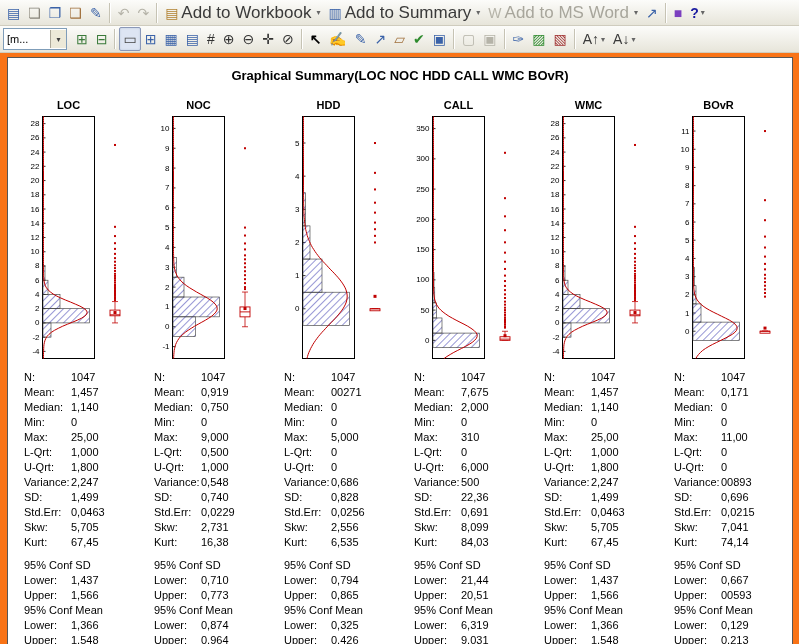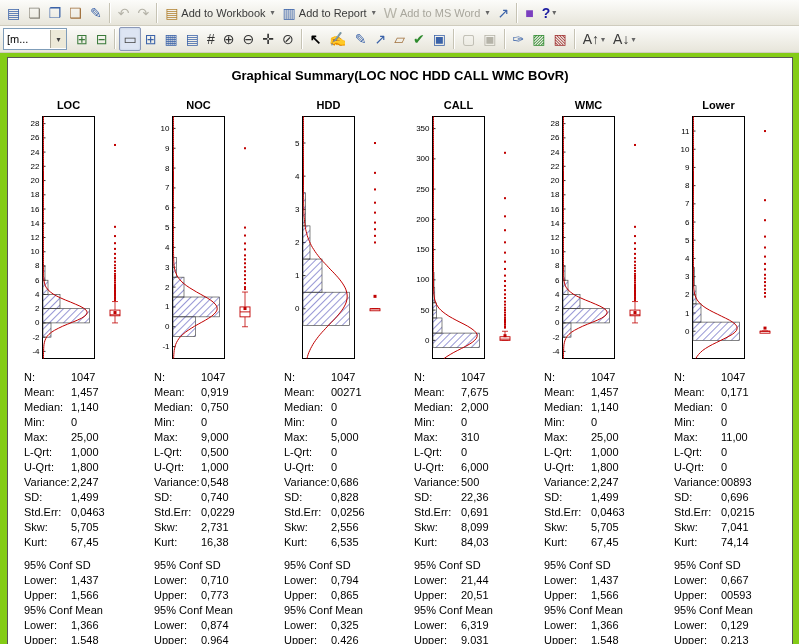--- a/index.html
+++ b/index.html
@@ -17,28 +17,28 @@
   .row2{height:27px;}
   .tb-btn{
     display:flex;align-items:center;height:22px;padding:0 3px;
     border:1px solid transparent;border-radius:2px;color:#3a3a3a;flex:none;
   }
   .tb-btn .tb-glyph{font-size:14px;line-height:1;}
   .tb-btn.disabled{color:#a8a69c;}
   .tb-btn.disabled .tb-glyph{color:#b5b3a8 !important;}
   .tb-btn.pressed{border:1px solid #8a98b8;background:#dde5f3;box-shadow:inset 0 0 2px #b8c4da;}
   .tb-btn.boldglyph .tb-glyph{font-weight:bold;}
-  .tb-label{font-size:11px;margin:0 3px;}
+  .tb-label{font-size:17px;margin:0 3px;}
   .tb-arrow{font-size:8px;margin-left:2px;color:#666;}
   .tb-sep{width:1px;height:20px;background:#c6c3b4;border-right:1px solid #ffffff;margin:0 3px;flex:none;}
   .tb-combo{display:flex;width:62px;height:20px;border:1px solid #7f9db9;background:#fff;align-items:center;margin-right:5px;flex:none;}
   .tb-combo-text{flex:1;font-size:11px;padding-left:3px;overflow:hidden;white-space:nowrap;}
   .tb-combo-btn{width:15px;height:18px;background:#ece9d8;border-left:1px solid #aca899;font-size:8px;display:flex;align-items:center;justify-content:center;color:#404040;}
   
-  .content{position:absolute;top:53px;left:0;right:0;bottom:0;background:#84cc16;overflow:hidden;}
+  .content{position:absolute;top:53px;left:0;right:0;bottom:0;background:#f97316;overflow:hidden;}
   .report{position:absolute;top:4px;left:7px;right:6px;bottom:-80px;background:#ffffff;border:1px solid #565656;border-bottom:none;overflow:hidden;}
   .title{text-align:center;font-weight:bold;font-size:13px;margin-top:10px;color:#000;}
   .panels{display:flex;margin-top:16px;padding-left:4px;}
   .panel{width:130px;flex:none;}
   .panel-label{width:113px;text-align:center;font-size:11px;font-weight:bold;height:13px;color:#000;}
   .plot{display:block;}
   .plot text{font-family:"Liberation Sans",sans-serif;}
   .stats{margin:6px 0 0 12px;font-size:11px;line-height:15px;color:#000;}
   .stat-row{display:flex;}
   .stat-k{width:47px;flex:none;}
@@ -72,21 +72,21 @@
         <span class="tb-glyph">↷</span>
       </div>
       <div class="tb-sep"></div>
       <div class="tb-btn">
         <span class="tb-glyph" style="color: rgb(176, 128, 48);">▤</span>
         <span class="tb-label">Add to Workbook</span>
         <span class="tb-arrow">▾</span>
       </div>
       <div class="tb-btn">
         <span class="tb-glyph" style="color: rgb(58, 98, 168);">▥</span>
-        <span class="tb-label">Add to Report</span>
+        <span class="tb-label">Add to Summary</span>
         <span class="tb-arrow">▾</span>
       </div>
       <div class="tb-btn disabled">
         <span class="tb-glyph">W</span>
         <span class="tb-label">Add to MS Word</span>
         <span class="tb-arrow">▾</span>
       </div>
       <div class="tb-btn">
         <span class="tb-glyph" style="color: rgb(58, 98, 168);">↗</span>
       </div>
@@ -875,21 +875,21 @@
                 <span class="stat-k">Lower:</span>
                 <span class="stat-v">1,366</span>
               </div>
               <div class="stat-row">
                 <span class="stat-k">Upper:</span>
                 <span class="stat-v">1,548</span>
               </div>
             </div>
           </div>
           <div class="panel">
-            <div class="panel-label">Lower</div>
+            <div class="panel-label">BOvR</div>
             <svg width="124" height="252" class="plot">
               <defs>
                 <pattern id="hatch5" width="5" height="5" patternUnits="userSpaceOnUse" patternTransform="rotate(45)">
                   <line x1="0" y1="0" x2="0" y2="5" stroke="#5050b8" stroke-width="1.2"></line>
                 </pattern>
               </defs>
               <rect x="30.5" y="4.5" width="52" height="242" fill="#ffffff" stroke="#000000" stroke-width="1"></rect>
               <line x1="30.5" y1="19.05639097744362" x2="33.5" y2="19.05639097744362" stroke="#000" stroke-width="0.8"></line>
               <text x="27.5" y="21.55639097744362" text-anchor="end" font-size="8" fill="#000">11</text>
               <line x1="30.5" y1="37.251879699248136" x2="33.5" y2="37.251879699248136" stroke="#000" stroke-width="0.8"></line>

